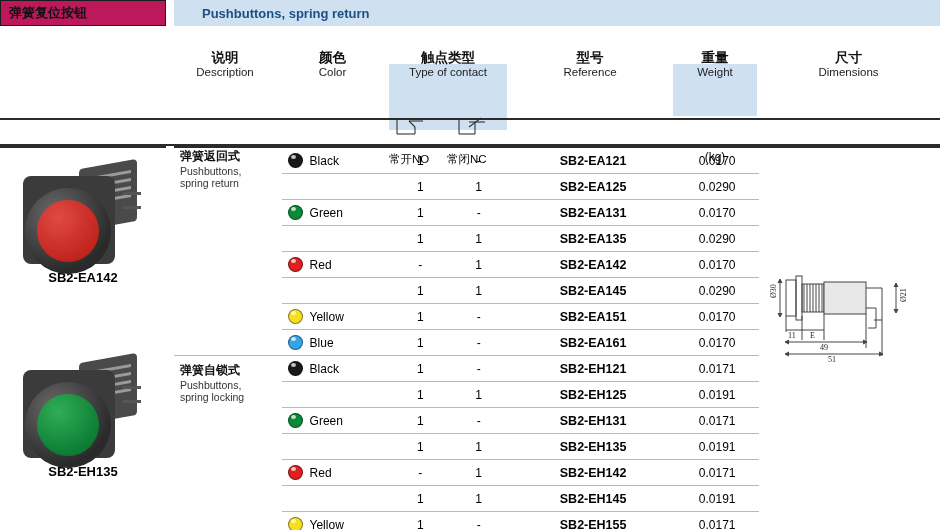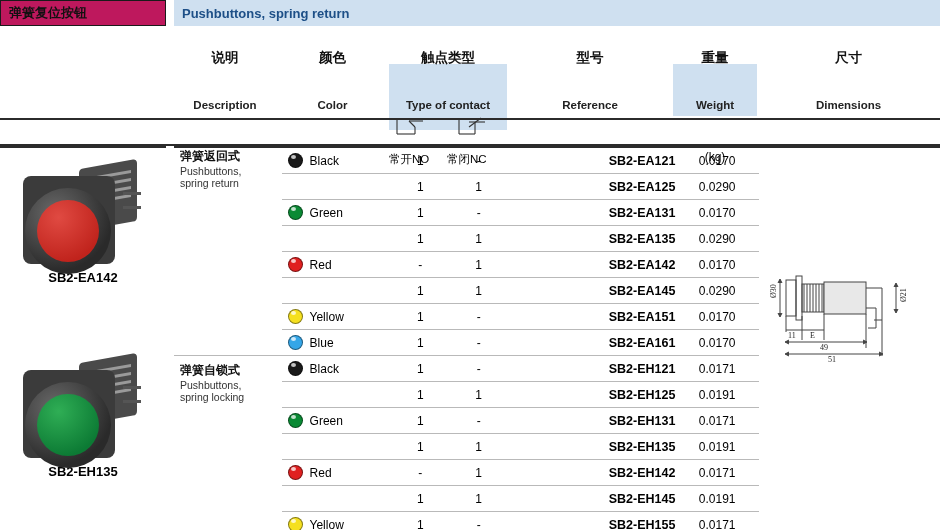--- a/index.html
+++ b/index.html
@@ -36,21 +36,21 @@
     font-weight: bold;
     color: #111;
   }
   .header-en {
     position: absolute;
     left: 174px; top: 0;
     width: 766px; height: 26px;
     background: #cfe0f0;
     display: flex;
     align-items: center;
-    padding-left: 8px;
+    padding-left: 28px;
     box-sizing: border-box;
     font-size: 13px;
     font-weight: bold;
     color: #1d4f87;
   }
 
   
   .colhead {
     position: absolute;
     left: 0; top: 26px;
@@ -62,21 +62,21 @@
   }
   .hl-thin { height: 1px; background: #6f6f6f; }
 
   .ch-cell {
     position: absolute;
     text-align: center;
     font-size: 13px;
     line-height: 15px;
   }
   .ch-cn { font-weight: bold; font-size: 13.5px; color: #111; }
-  .ch-en { font-weight: bold; font-size: 11.5px; color: #222; margin-top: 33px; }
+  .ch-en { font-weight: normal; font-size: 11.5px; color: #222; }
 
   .contact-box {
     position: absolute;
     left: 389px; top: 38px;
     width: 118px; height: 66px;
     background: #cfe0f0;
   }
   .weight-box {
     position: absolute;
     left: 673px; top: 38px;
@@ -171,21 +171,21 @@
   }
   table.data td {
     padding: 0;
     height: 25px;
     vertical-align: middle;
   }
   .c-desc  { width: 102px; padding-left: 6px !important; }
   .c-color { width: 113px; text-align: center; }
   .c-no    { width: 53px; text-align: center; }
   .c-nc    { width: 65px; text-align: center; }
-  .c-ref   { width: 166px; text-align: right; font-weight: bold; font-size: 12.5px; }
+  .c-ref   { width: 166px; text-align: center; font-weight: bold; font-size: 12.5px; }
   .c-wt    { width: 84px; text-align: center; }
   .c-dim   { width: 183px; }
 
   .rowline td { border-bottom: 1px solid #b9b9b9; }
   .grouptop td { border-top: 1px solid #3a3a3a; }
 
   .desc-cn { font-size: 12px; font-weight: bold; color: #111; }
   .desc-en { font-size: 10.5px; color: #333; line-height: 12px; }
 
   .colorcell { display: flex; align-items: center; gap: 7px; padding-left: 6px; }

